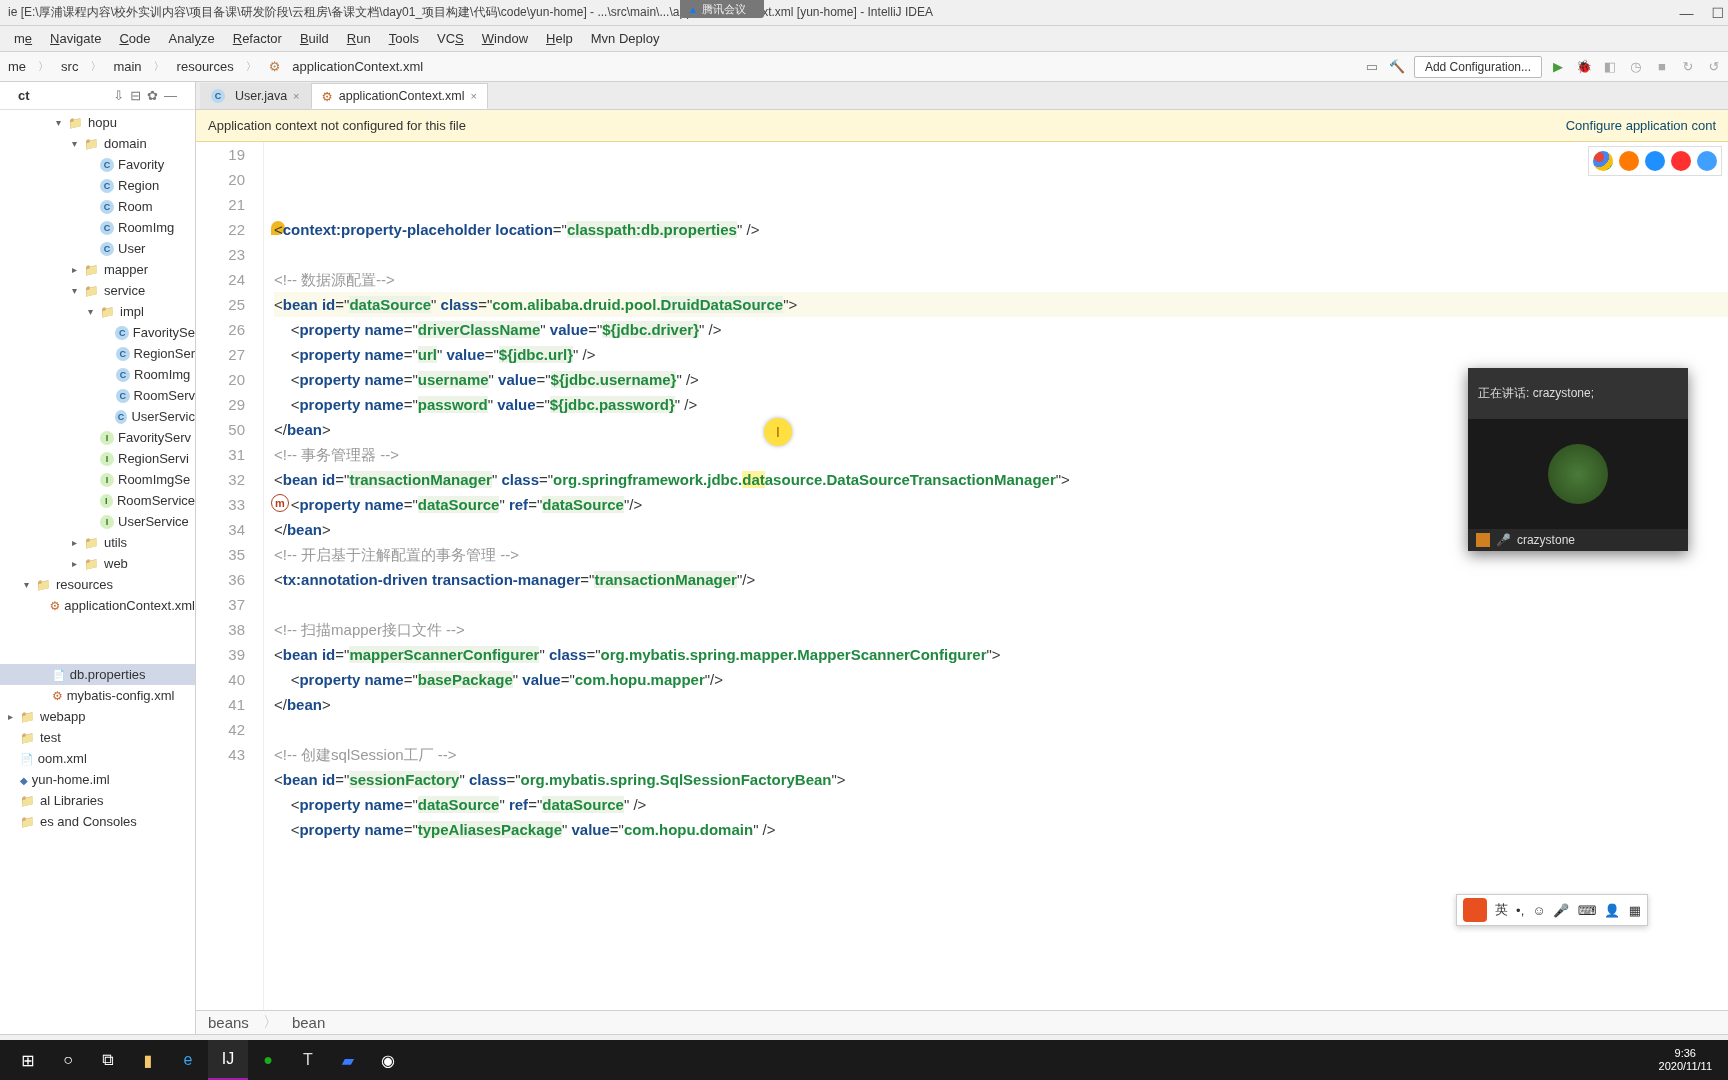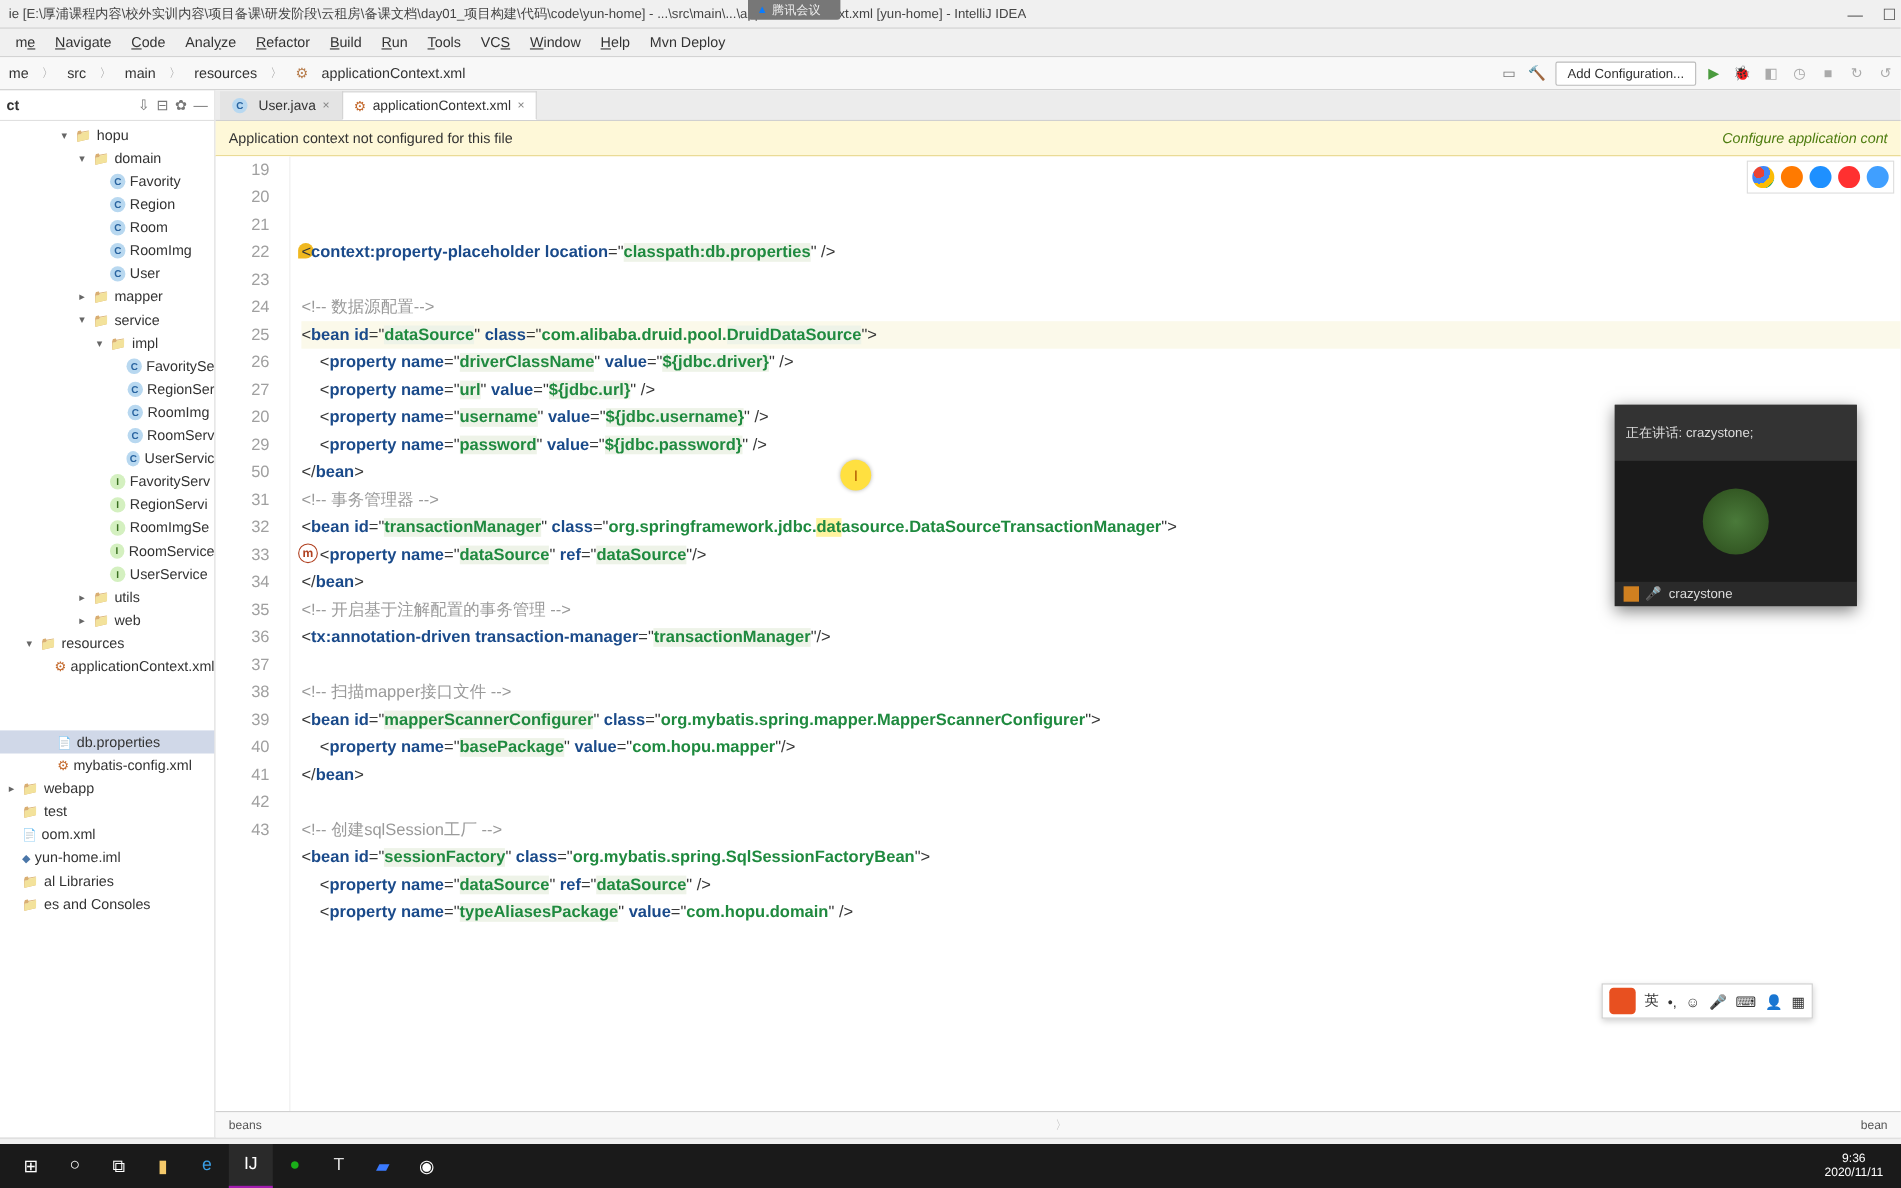--- a/index.html
+++ b/index.html
@@ -25,21 +25,21 @@
 .navbar .icon-file { color:#b87e4e; }
 .navbar .right-tools { position:absolute; right:4px; display:flex; align-items:center; gap:6px; }
 .btn-box { border:1px solid #bbb; background:#fff; padding:3px 10px; font-size:12px; border-radius:2px; }
 .tool-icon { width:20px; height:20px; display:inline-flex; align-items:center; justify-content:center; color:#777; font-size:13px; }
 
 
 .main { display:flex; height:calc(100% - 26px - 26px - 30px - 24px - 22px); }
 
 
 .project { width:196px; background:#fff; border-right:1px solid #d0d0d0; display:flex; flex-direction:column; }
-.project-head { height:28px; display:flex; align-items:center; padding:0 6px; border-bottom:1px solid #e0e0e0; }
+.project-head { height:28px; display:flex; align-items:center; padding:0 18px; border-bottom:1px solid #e0e0e0; }
 .project-head .title { font-weight:bold; flex:1; }
 .project-head .icons { display:flex; gap:6px; color:#777; font-size:13px; }
 .tree { flex:1; overflow:hidden; font-size:13px; padding-top:2px; }
 .tree .row { display:flex; align-items:center; height:21px; padding-left:4px; white-space:nowrap; }
 .tree .row.selected { background:#d0d8e8;margin-top:48px; }
 .tree .arrow { width:12px; font-size:10px; color:#666; }
 .tree .fldr { width:16px; height:14px; margin-right:4px; display:inline-flex; align-items:center; justify-content:center; }
 .ic-folder::before { content:"📁"; font-size:12px; filter:grayscale(40%); }
 .ic-class { width:14px; height:14px; border-radius:50%; background:#b8d8f0; color:#2964a0; font-size:9px; font-weight:bold; display:inline-flex; align-items:center; justify-content:center; margin-right:4px; }
 .ic-interface { width:14px; height:14px; border-radius:50%; background:#d4f0c0; color:#3a7020; font-size:9px; font-weight:bold; display:inline-flex; align-items:center; justify-content:center; margin-right:4px; }
@@ -49,38 +49,38 @@
 
 
 .editor-wrap { flex:1; display:flex; flex-direction:column; background:#fff; position:relative; }
 .tabs { height:28px; background:#ececec; display:flex; align-items:flex-end; border-bottom:1px solid #d0d0d0; padding-left:4px; }
 .tab { height:26px; padding:0 10px; display:flex; align-items:center; gap:6px; font-size:12.5px; border:1px solid transparent; }
 .tab.inactive { background:#e4e4e4; }
 .tab.active { background:#fff; border:1px solid #d0d0d0; border-bottom:1px solid #fff; }
 .tab .x { color:#888; font-size:11px; }
 
 .banner { height:32px; background:#fef8d8; border-bottom:1px solid #e8d890; display:flex; align-items:center; padding:0 12px; font-size:13px; }
-.banner .link { margin-left:auto; color:#4d7c0f; cursor:pointer;font-style:italic; }
+.banner .link { margin-left:auto; color:#0c4a6e; cursor:pointer; }
 
 .code-area { flex:1; display:flex; overflow:hidden; font-family:"Consolas","Monaco",monospace; font-size:15px; line-height:25px; }
 .gutter { width:68px; text-align:right; padding-right:18px; color:#a0a0a0; background:#fff; border-right:1px solid #eee; position:relative; }
 .gutter .ln { height:25px; }
 .code { flex:1; padding-left:10px; white-space:pre; position:relative; }
 .code .line { height:25px; }
 .code .hl-line { background:#fbf9ea; }
 .tag { color:#383838; }
 .tagname { color:#1a4a8a; font-weight:bold; }
 .attr { color:#1a4a8a; font-weight:bold; }
 .val { color:#1f8a3f; font-weight:bold; }
 .val-bg { background:#eef3e8; }
 .cmt { color:#9a9a9a; }
 .hl-sel { background:#fff3a0; }
 .caret-dot { position:absolute; width:28px; height:28px; border-radius:50%; background:#ffe040; display:flex; align-items:center; justify-content:center; color:#b05a00; font-size:14px; box-shadow:0 0 4px rgba(0,0,0,.3); }
 
-.breadcrumb-bot { height:24px; background:#f8f8f8; border-top:1px solid #d0d0d0; display:flex; align-items:center; padding:0 12px; gap:14px; font-size:11px; color:#555;justify-content:space-between; }
+.breadcrumb-bot { height:24px; background:#f8f8f8; border-top:1px solid #d0d0d0; display:flex; align-items:center; padding:0 12px; gap:14px; font-size:15px; color:#555; }
 
 .browser-icons { position:absolute; right:6px; top:64px; display:flex; gap:6px; background:rgba(255,255,255,.9); padding:4px; border:1px solid #ddd; }
 .bi { width:20px; height:20px; border-radius:50%; }
 
 
 .bottombar { height:24px; background:#f0f0f0; border-top:1px solid #d0d0d0; display:flex; align-items:center; padding:0 8px; gap:20px; font-size:12.5px; }
 .bottombar .item { display:flex; align-items:center; gap:4px; }
 .bottombar .right { margin-left:auto; display:flex; gap:18px; }
 
 

